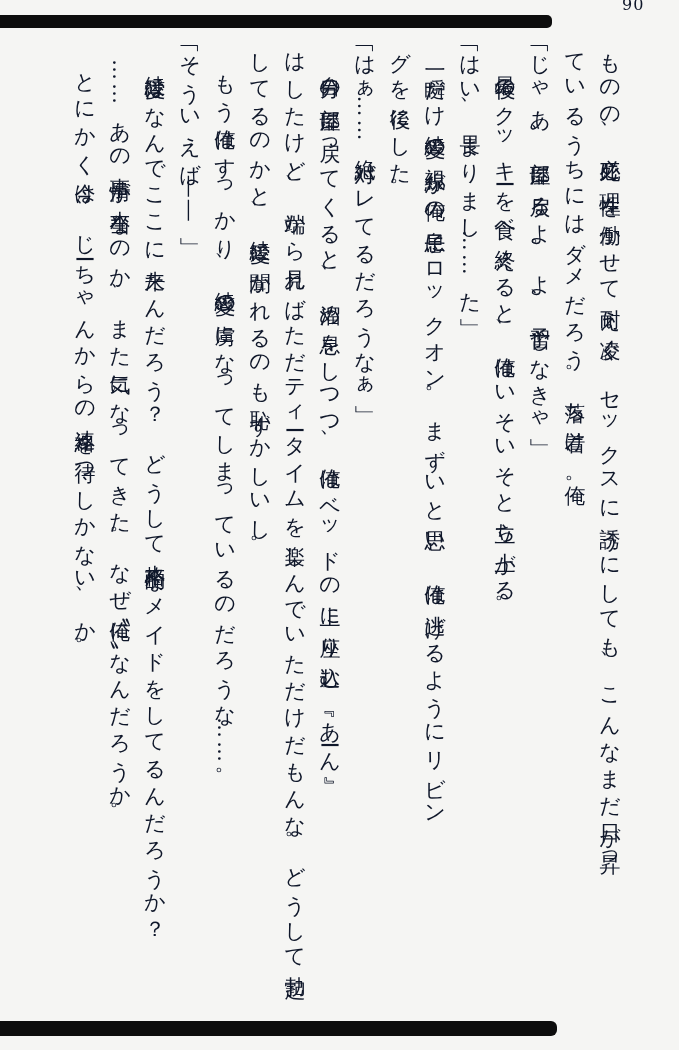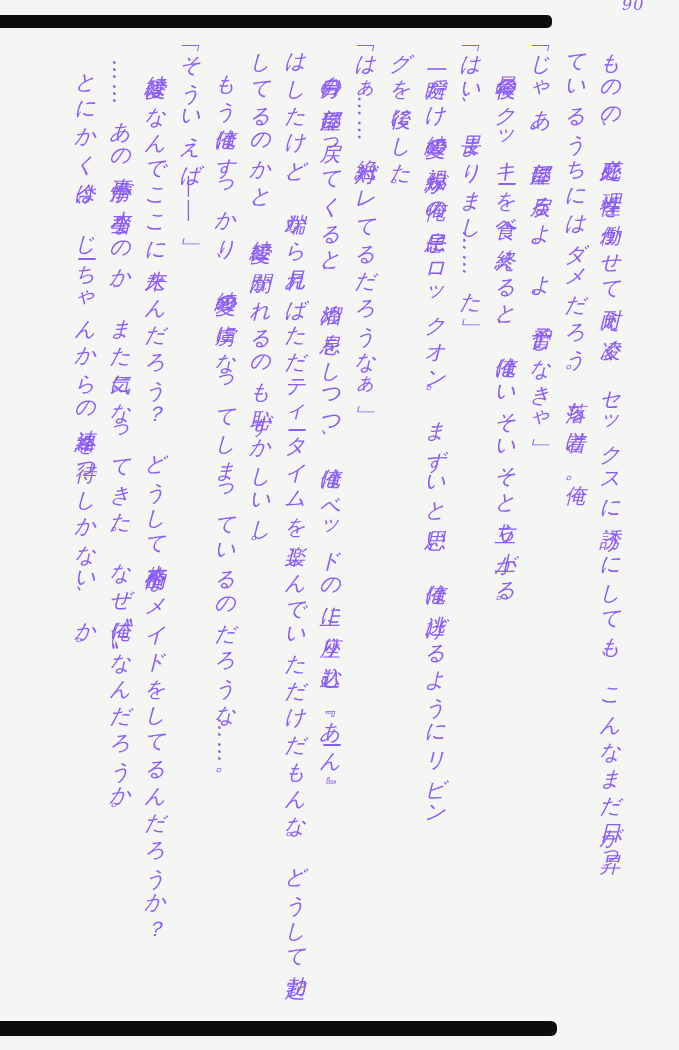--- a/index.html
+++ b/index.html
@@ -52,21 +52,21 @@
     margin: 0;
     padding: 0;
   }
   .text-body p.line.indent {
     text-indent: 1em;
   }
 </style>
 </head>
 <body>
 
-<div class="page" style="background: rgb(245, 245, 243); color: #8b5cf6; font-style: italic;">
+<div class="page" style="background: rgb(245, 245, 243); color: #0f172a;">
   <div class="page-number">90</div>
   <div class="edge-bar top" style="background: rgb(13, 13, 13);"></div>
   <div class="edge-bar bottom" style="background: rgb(13, 13, 13);"></div>
   <div class="text-body">
       <p class="line">ものの、必死に理性を働かせて耐え凌ぐ。セックスに誘うにしても、こんなまだ日が昇っ</p>
       <p class="line">ているうちにはダメだろう。落ち着け、俺。</p>
       <p class="line">「じゃあ、部屋に戻るよ。よ、予習しなきゃ」</p>
       <p class="line indent">最後のクッキーを食べ終えると、俺はいそいそと立ち上がる。</p>
       <p class="line">「はい、畏まりまし……た」</p>
       <p class="line indent">一瞬だけ綾愛の視線が俺の息子にロックオン。まずいと思い、俺は逃げるようにリビン</p>

